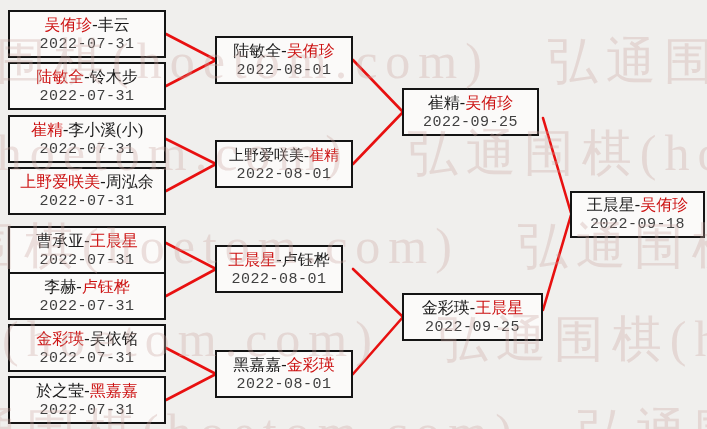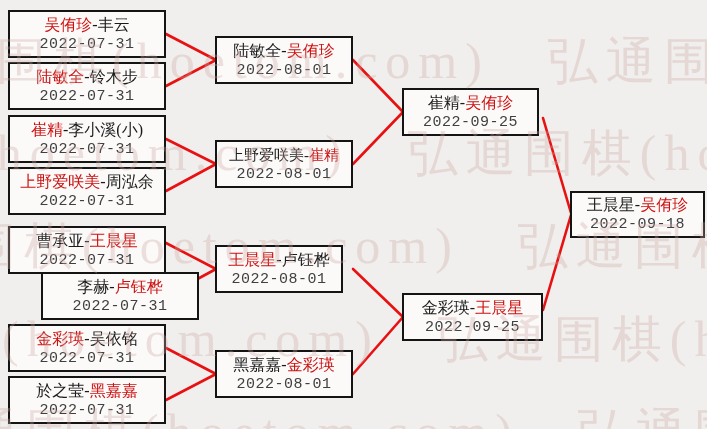--- a/index.html
+++ b/index.html
@@ -92,21 +92,21 @@
     <div class="date">2022-07-31</div>
   </div>
   <div class="match-box" style="left:8px; top:167px; width:158px; height:48px;">
     <div class="names"><span style="color: rgb(204, 17, 17);">上野爱咲美</span><span>-</span><span style="color: rgb(26, 26, 26);">周泓余</span></div>
     <div class="date">2022-07-31</div>
   </div>
   <div class="match-box" style="left:8px; top:226px; width:158px; height:48px;">
     <div class="names"><span style="color: rgb(26, 26, 26);">曹承亚</span><span>-</span><span style="color: rgb(204, 17, 17);">王晨星</span></div>
     <div class="date">2022-07-31</div>
   </div>
-  <div class="match-box" style="left:8px; top:272px; width:158px; height:48px;margin-left:33px;">
+  <div class="match-box" style="left:8px; top:272px; width:158px; height:48px;">
     <div class="names"><span style="color: rgb(26, 26, 26);">李赫</span><span>-</span><span style="color: rgb(204, 17, 17);">卢钰桦</span></div>
     <div class="date">2022-07-31</div>
   </div>
   <div class="match-box" style="left:8px; top:324px; width:158px; height:48px;">
     <div class="names"><span style="color: rgb(204, 17, 17);">金彩瑛</span><span>-</span><span style="color: rgb(26, 26, 26);">吴依铭</span></div>
     <div class="date">2022-07-31</div>
   </div>
   <div class="match-box" style="left:8px; top:376px; width:158px; height:48px;">
     <div class="names"><span style="color: rgb(26, 26, 26);">於之莹</span><span>-</span><span style="color: rgb(204, 17, 17);">黑嘉嘉</span></div>
     <div class="date">2022-07-31</div>

